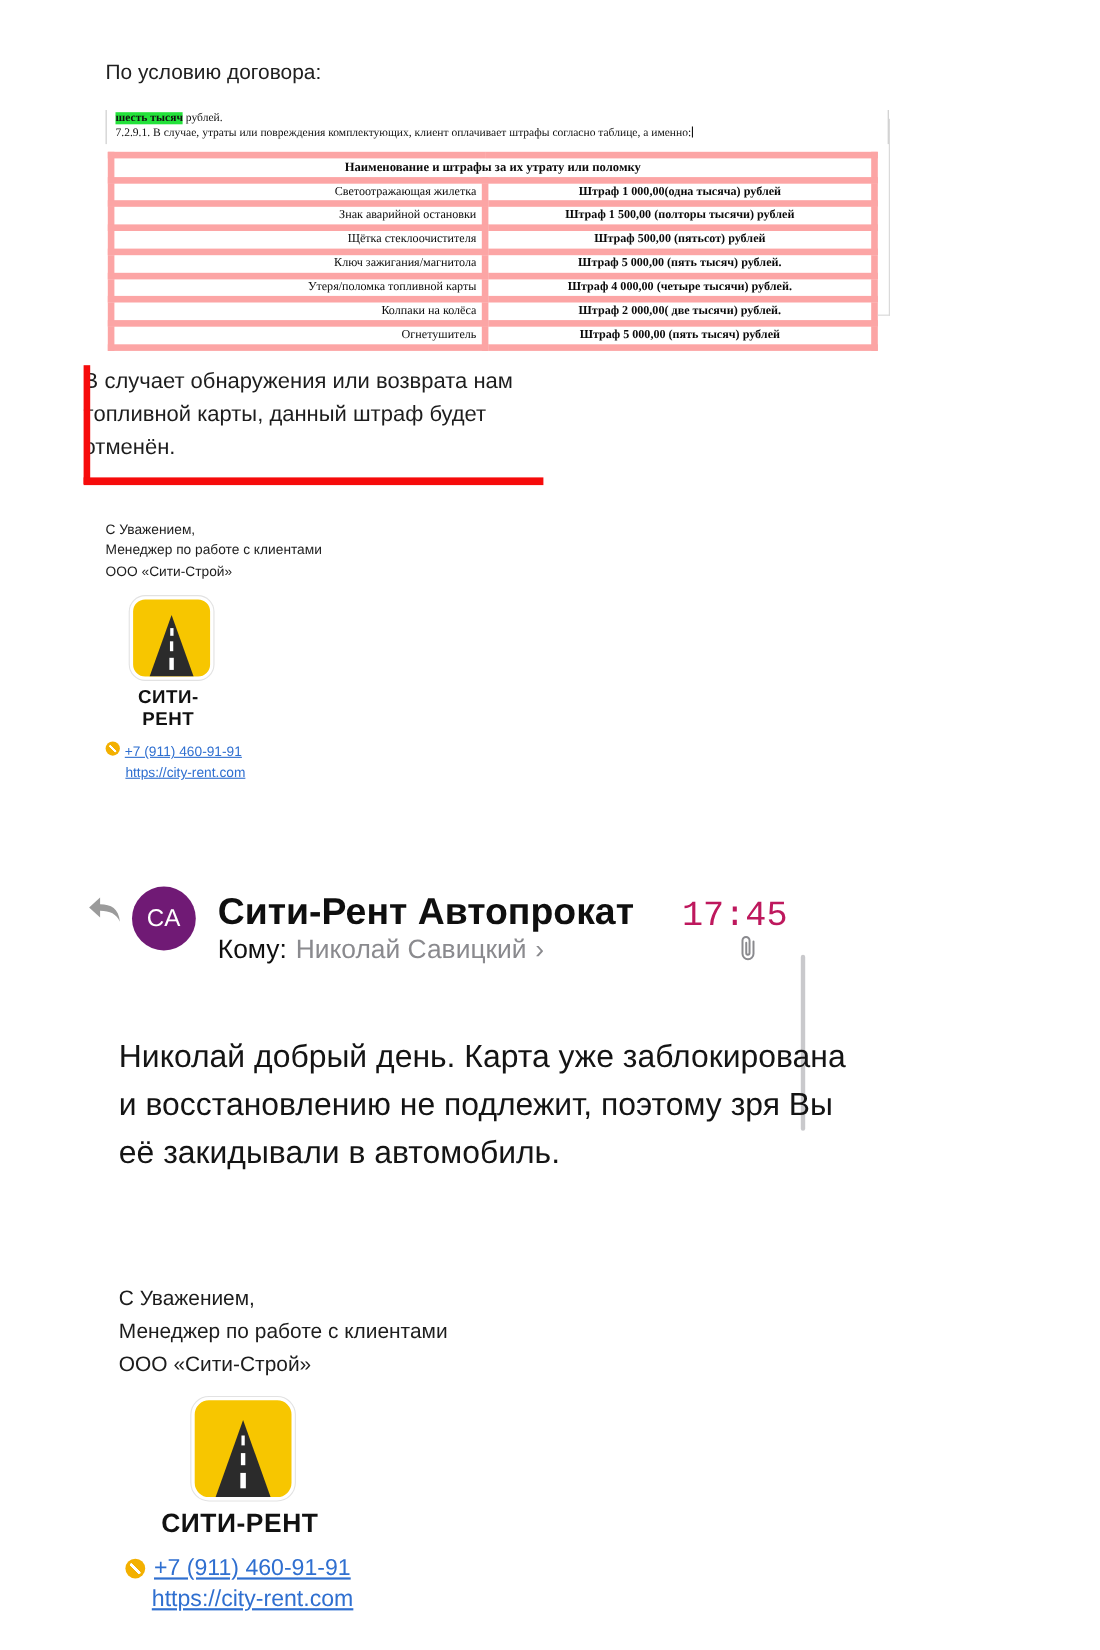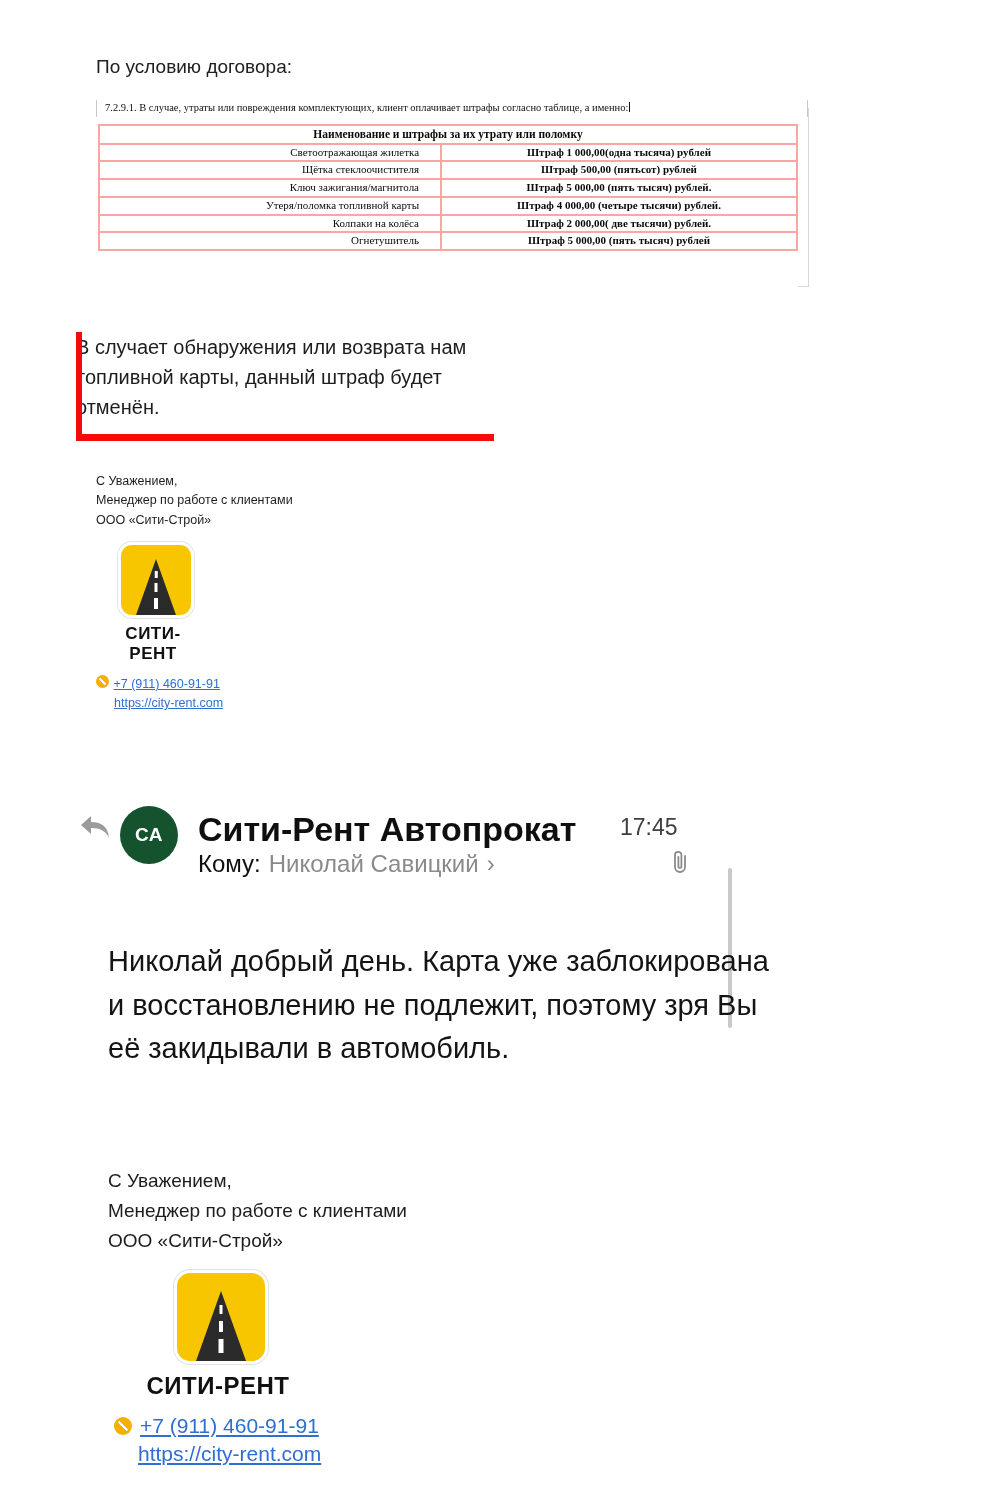--- a/index.html
+++ b/index.html
@@ -57,22 +57,22 @@
   table.fines {
     border-collapse: collapse;
     width: 700px;
     margin-top: 7px;
     margin-left: 2px;
     font-family: "Liberation Serif", serif;
     font-size: 11px;
     color: #0a0a0a;
   }
   table.fines td, table.fines th {
-    border: 2px solid #fca5a5;
-    padding: 1px 21px;
+    border: 6px solid #fca5a5;
+    padding: 1px 5px;
     line-height: 1.25;
   }
   table.fines th {
     text-align: center;
     font-weight: bold;
     font-size: 11.5px;
   }
   table.fines td.name {
     text-align: right;
     font-weight: normal;
@@ -199,43 +199,44 @@
     height: 30px;
     color: #9b9b9b;
   }
   .avatar {
     position: absolute;
     left: 120px;
     top: 806px;
     width: 58px;
     height: 58px;
     border-radius: 50%;
-    background: #14532d;
+    background: #701a75;
     color: #fff;
-    font-size: 19px;
-    font-weight: bold;
+    font-size: 22px;
+    font-weight: normal;
     display: flex;
     align-items: center;
     justify-content: center;
     letter-spacing: 0.5px;
   }
   .sender {
     position: absolute;
     left: 198px;
     top: 810px;
     font-size: 34px;
     font-weight: bold;
     color: #0f0f0f;
   }
   .msg-time {
     position: absolute;
     left: 620px;
     top: 814px;
-    font-size: 23px;
-    color: #404040;
+    font-size: 32px;
+    color: #be185d;
+    font-family: Liberation Mono, monospace;
   }
   .recipient-row {
     position: absolute;
     left: 198px;
     top: 850px;
     display: flex;
     align-items: flex-end;
     gap: 8px;
     font-size: 24px;
   }
@@ -336,33 +337,40 @@
   .phone-glyph.small { width: 13px; height: 13px; }
   .phone-glyph.small::after { left: 3px; top: 3px; width: 7px; height: 7px; }
 </style>
 </head>
 <body>
 
 <div class="intro-line">По условию договора:</div>
 
 <div class="doc-block">
   <div class="doc-top-strip">
+    <div>
+      <span class="hl-green">шесть тысяч</span><span> рублей.</span>
+    </div>
     <div><span>7.2.9.1. В случае, утраты или повреждения комплектующих, клиент оплачивает штрафы согласно таблице, а именно:</span><span class="cursor-bar"></span></div>
   </div>
 
   <table class="fines">
     <thead>
       <tr>
         <th colspan="2">Наименование и штрафы за их утрату или поломку</th>
       </tr>
     </thead>
     <tbody>
       <tr>
         <td class="name">Светоотражающая жилетка</td>
         <td class="fine">Штраф 1 000,00(одна тысяча) рублей</td>
+      </tr>
+      <tr>
+        <td class="name">Знак аварийной остановки</td>
+        <td class="fine">Штраф 1 500,00 (полторы тысячи) рублей</td>
       </tr>
       <tr>
         <td class="name">Щётка стеклоочистителя</td>
         <td class="fine">Штраф 500,00 (пятьсот) рублей</td>
       </tr>
       <tr>
         <td class="name">Ключ зажигания/магнитола</td>
         <td class="fine">Штраф 5 000,00 (пять тысяч) рублей.</td>
       </tr>
       <tr>

